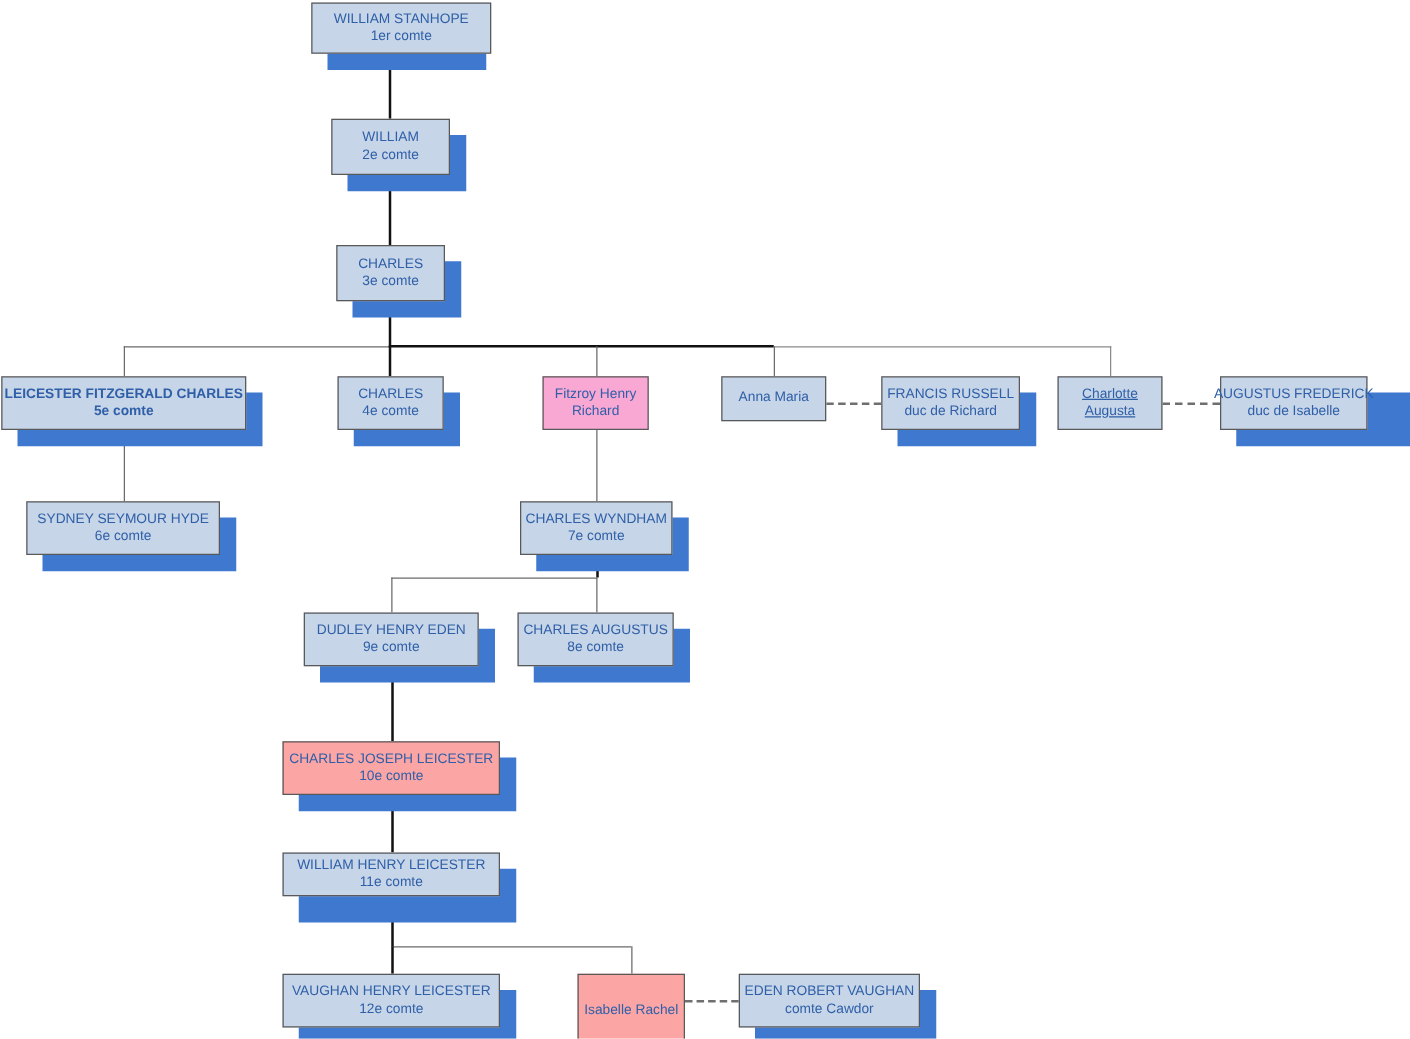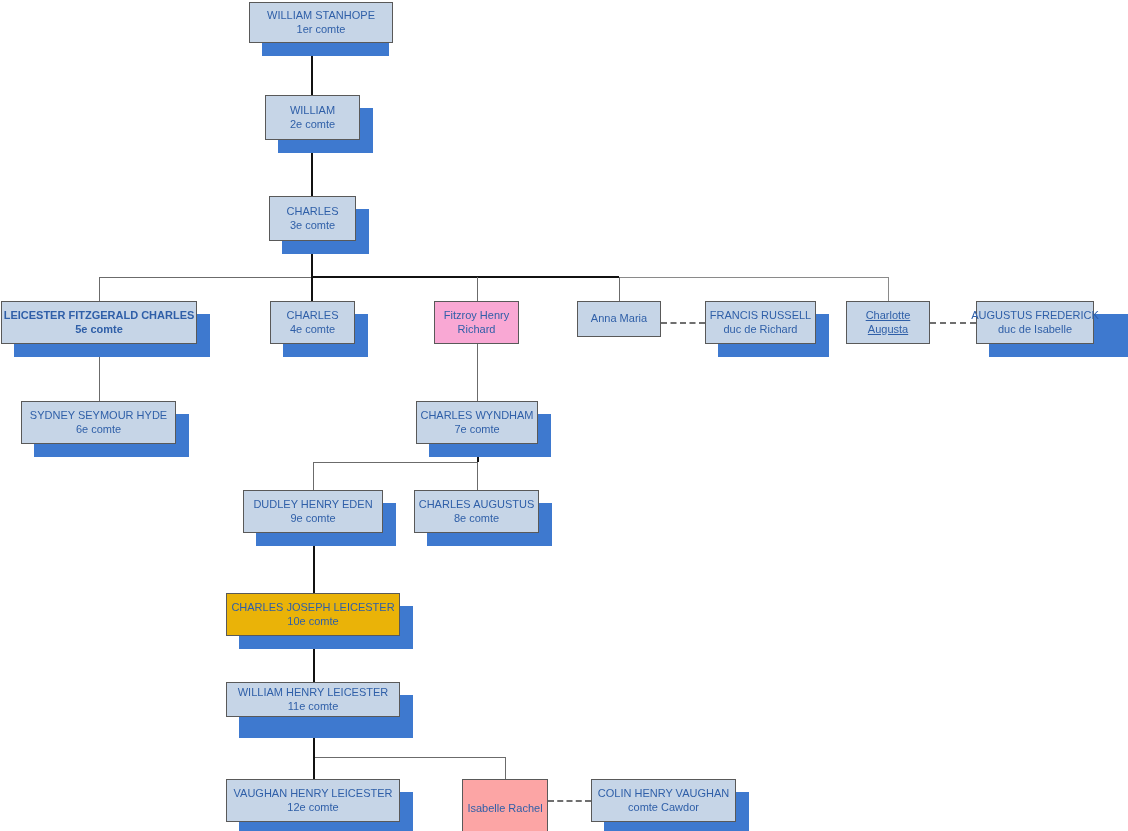--- a/index.html
+++ b/index.html
@@ -172,34 +172,34 @@
         <span class="l2">7e comte</span>
       </div>
       <div class="node" style="left: 243px; top: 490px; width: 140px; height: 43px; background: rgb(198, 213, 231); border-color: rgb(89, 89, 89); color: rgb(47, 95, 168); align-items: center;">
         <span class="l1">DUDLEY HENRY EDEN</span>
         <span class="l2">9e comte</span>
       </div>
       <div class="node" style="left: 414px; top: 490px; width: 125px; height: 43px; background: rgb(198, 213, 231); border-color: rgb(89, 89, 89); color: rgb(47, 95, 168);">
         <span class="l1">CHARLES AUGUSTUS</span>
         <span class="l2">8e comte</span>
       </div>
-      <div class="node" style="left: 226px; top: 593px; width: 174px; height: 43px; background: #eab308; border-color: rgb(89, 89, 89); color: rgb(47, 95, 168);">
+      <div class="node" style="left: 226px; top: 593px; width: 174px; height: 43px; background: #fca5a5; border-color: rgb(89, 89, 89); color: rgb(47, 95, 168);">
         <span class="l1">CHARLES JOSEPH LEICESTER</span>
         <span class="l2">10e comte</span>
       </div>
       <div class="node" style="left: 226px; top: 682px; width: 174px; height: 35px; background: rgb(198, 213, 231); border-color: rgb(89, 89, 89); color: rgb(47, 95, 168);">
         <span class="l1">WILLIAM HENRY LEICESTER</span>
         <span class="l2">11e comte</span>
       </div>
       <div class="node" style="left: 226px; top: 779px; width: 174px; height: 43px; background: rgb(198, 213, 231); border-color: rgb(89, 89, 89); color: rgb(47, 95, 168);">
         <span class="l1">VAUGHAN HENRY LEICESTER</span>
         <span class="l2">12e comte</span>
       </div>
       <div class="node" style="left: 462px; top: 779px; width: 86px; height: 60px; background: #fca5a5; border-color: rgb(89, 89, 89); color: rgb(47, 95, 168);">
         <span class="l1">Isabelle Rachel</span>
       </div>
       <div class="node" style="left: 591px; top: 779px; width: 145px; height: 43px; background: rgb(198, 213, 231); border-color: rgb(89, 89, 89); color: rgb(47, 95, 168);">
-        <span class="l1">COLIN HENRY VAUGHAN</span>
+        <span class="l1">EDEN ROBERT VAUGHAN</span>
         <span class="l2">comte Cawdor</span>
       </div>
     </div>
 
 </div>
 
 </body></html>

